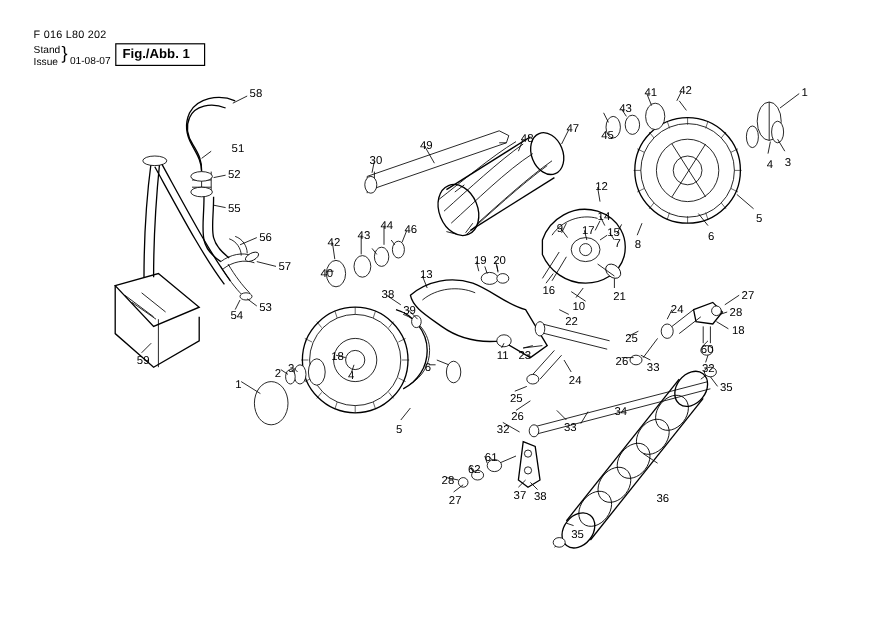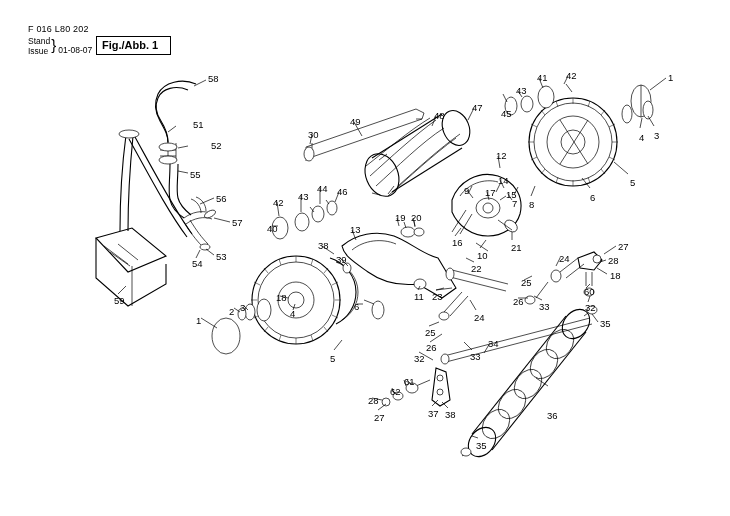--- a/index.html
+++ b/index.html
@@ -295,21 +295,21 @@
       <path d="M293 310l2 -6"></path>
       <path d="M357 304l6 0"></path>
       <path d="M334 350l8 -10"></path>
       <path d="M201 318l16 10"></path>
     </g>
   </svg>
 
   <div id="callouts">
       <div class="num" style="left: 208px; top: 74px;">58</div>
       <div class="num" style="left: 178px; top: 120px; padding-left: 15px;">51</div>
-      <div class="num" style="left: 190px; top: 141px; margin-left: 21px;">52</div>
+      <div class="num" style="left: 190px; top: 141px;">52</div>
       <div class="num" style="left: 190px; top: 170px;">55</div>
       <div class="num" style="left: 216px; top: 194px;">56</div>
       <div class="num" style="left: 232px; top: 218px;">57</div>
       <div class="num" style="left: 216px; top: 252px;">53</div>
       <div class="num" style="left: 192px; top: 259px;">54</div>
       <div class="num" style="left: 114px; top: 296px;">59</div>
       <div class="num" style="left: 308px; top: 130px;">30</div>
       <div class="num" style="left: 350px; top: 117px;">49</div>
       <div class="num" style="left: 434px; top: 111px;">48</div>
       <div class="num" style="left: 472px; top: 103px;">47</div>
@@ -333,21 +333,21 @@
       <div class="num" style="left: 477px; top: 251px;">10</div>
       <div class="num" style="left: 511px; top: 243px;">21</div>
       <div class="num" style="left: 471px; top: 264px;">22</div>
       <div class="num" style="left: 414px; top: 292px;">11</div>
       <div class="num" style="left: 432px; top: 292px;">23</div>
       <div class="num" style="left: 474px; top: 313px;">24</div>
       <div class="num" style="left: 425px; top: 328px;">25</div>
       <div class="num" style="left: 426px; top: 343px;">26</div>
       <div class="num" style="left: 414px; top: 354px;">32</div>
       <div class="num" style="left: 470px; top: 352px;">33</div>
-      <div class="num" style="left: 488px; top: 339px;">34</div>
+      <div class="num" style="left: 512px; top: 339px;">34</div>
       <div class="num" style="left: 559px; top: 254px;">24</div>
       <div class="num" style="left: 521px; top: 278px;">25</div>
       <div class="num" style="left: 513px; top: 297px;">26</div>
       <div class="num" style="left: 539px; top: 302px;">33</div>
       <div class="num" style="left: 618px; top: 242px;">27</div>
       <div class="num" style="left: 608px; top: 256px;">28</div>
       <div class="num" style="left: 610px; top: 271px;">18</div>
       <div class="num" style="left: 584px; top: 287px;">60</div>
       <div class="num" style="left: 585px; top: 303px;">32</div>
       <div class="num" style="left: 600px; top: 319px;">35</div>

